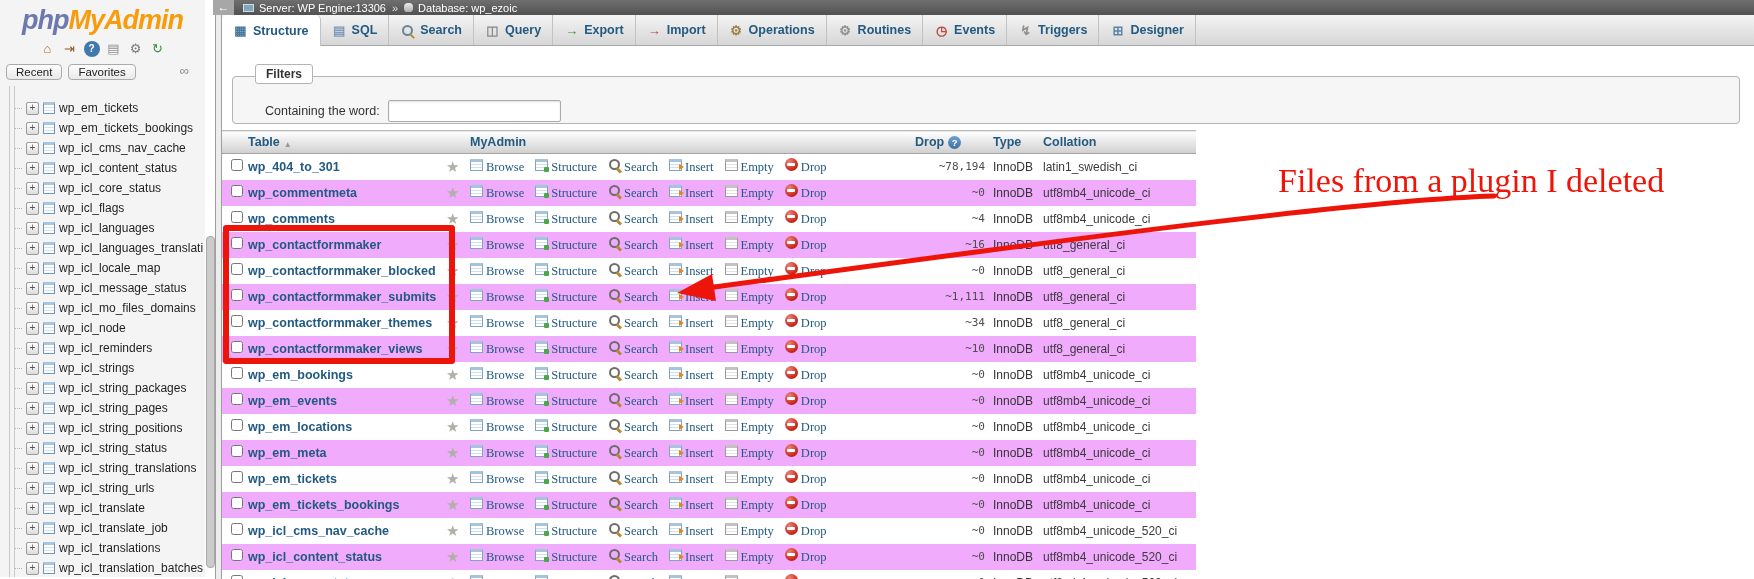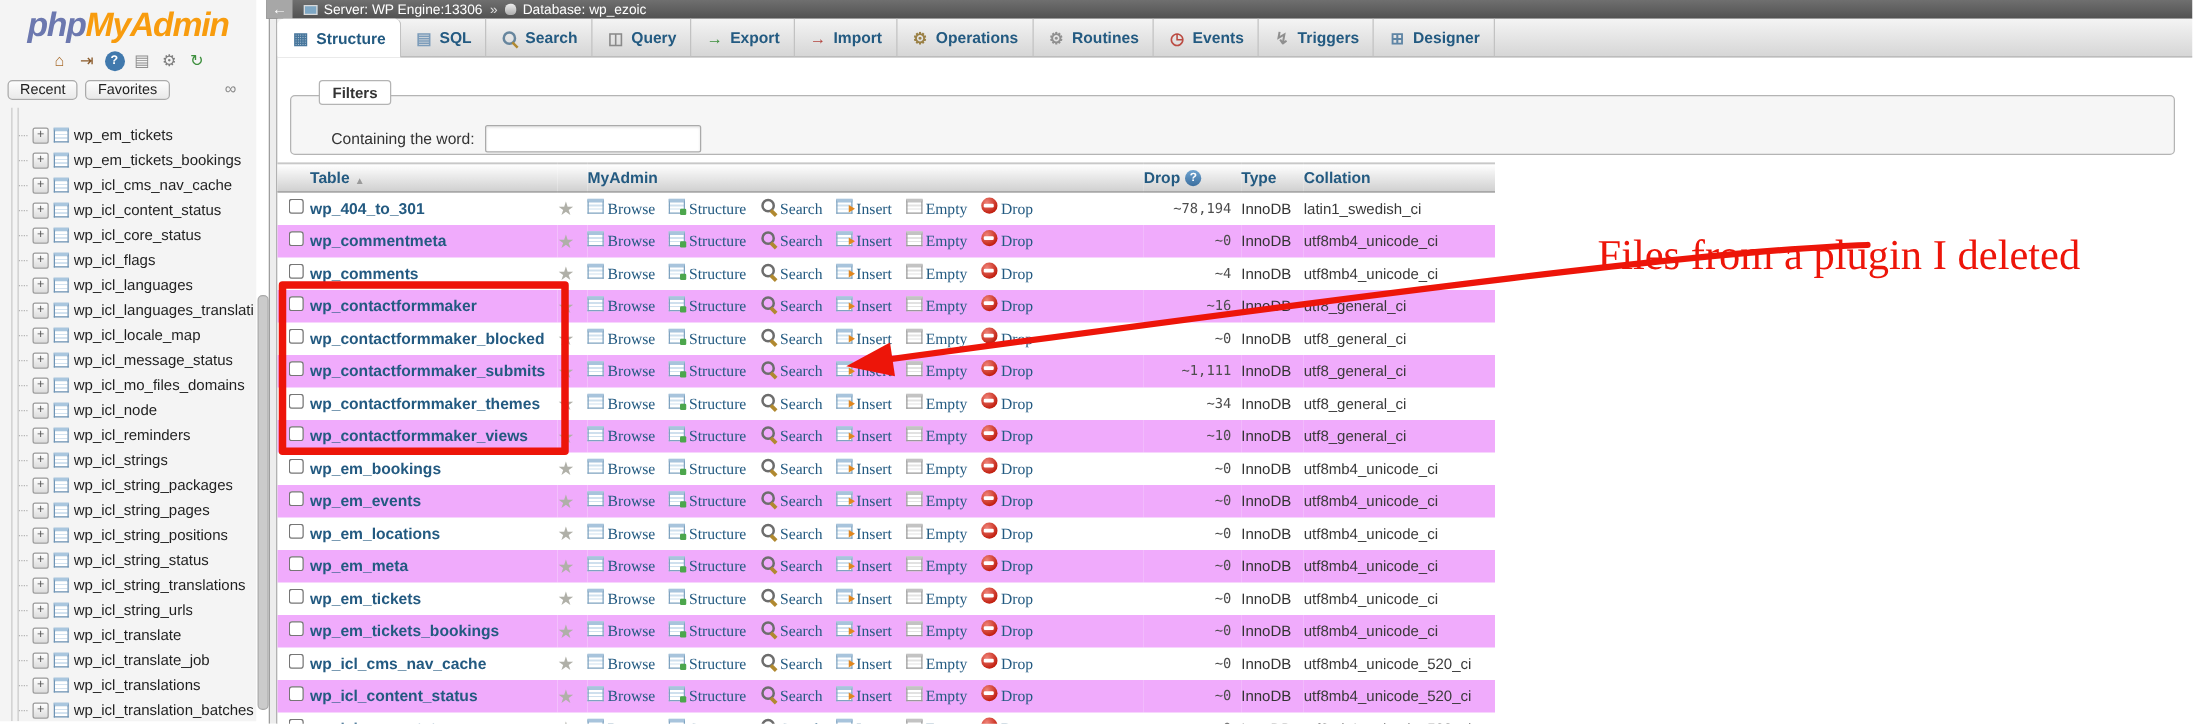--- a/index.html
+++ b/index.html
@@ -612,14 +612,14 @@
   <div class="overlay">
     <svg width="1754" height="579" viewBox="222 0 1754 579">
       <path id="arrow-line" d="M 1494 196 C 1370 200, 1120 232, 700 289" fill="none" stroke="#ed1509" stroke-width="5" stroke-linecap="round"></path>
       <polygon id="arrow-head" points="677,293 712,274 716,301" fill="#ed1509"></polygon>
     </svg>
   </div>
 </div>
 
 <div class="overlay">
   <div class="anno-box" style="border-color: rgb(237, 21, 9);"></div>
-  <div class="anno-text" style="color: rgb(237, 21, 9); margin-top: 24px;">Files from a plugin I deleted</div>
+  <div class="anno-text" style="color: rgb(237, 21, 9);">Files from a plugin I deleted</div>
 </div>
 
 </body></html>

